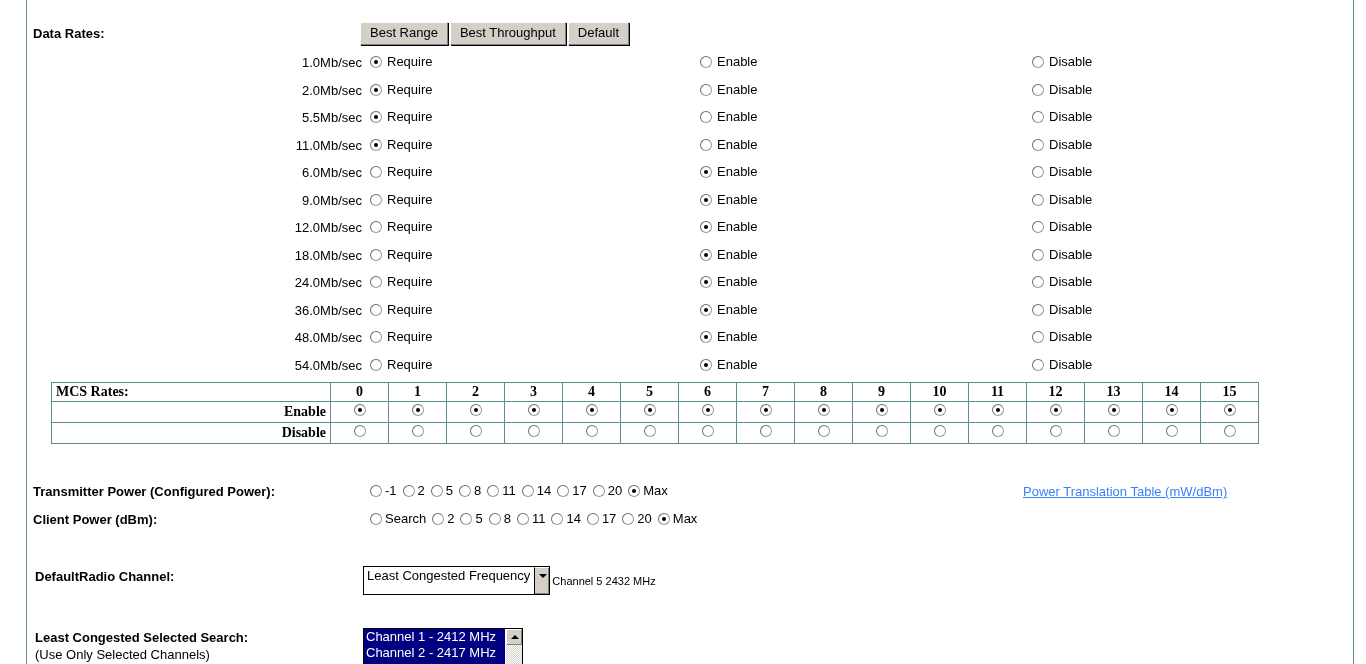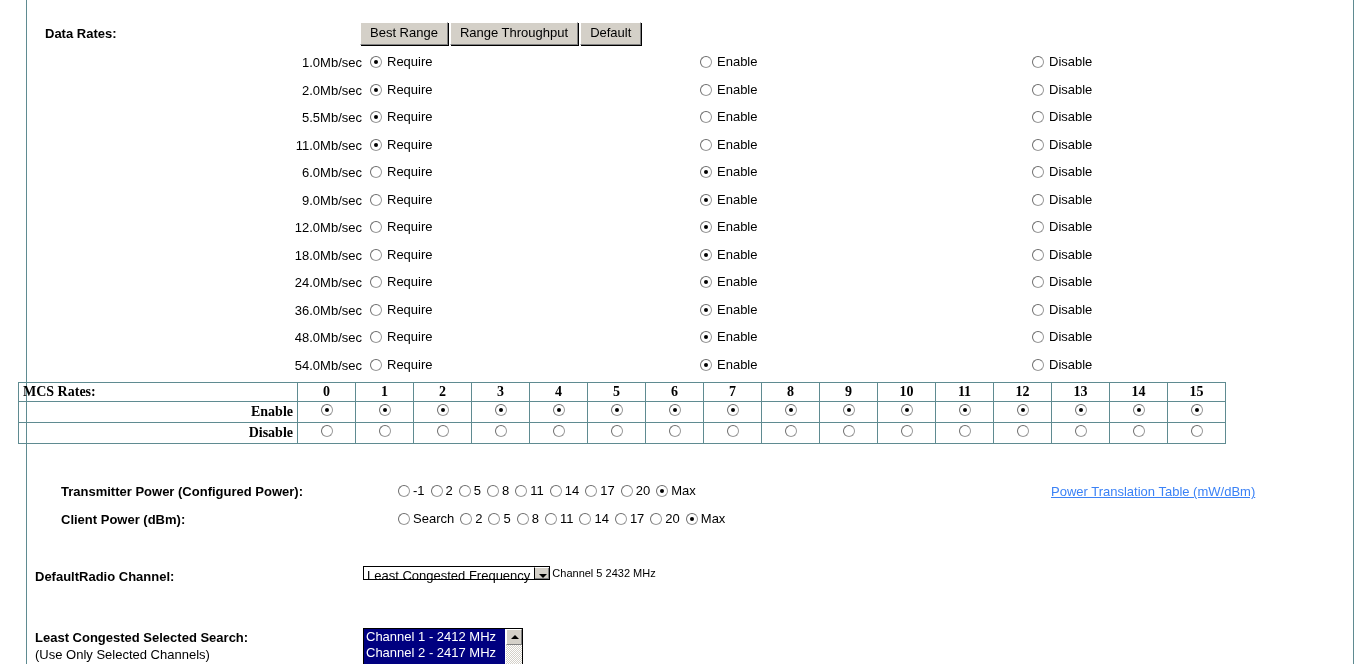--- a/index.html
+++ b/index.html
@@ -47,21 +47,21 @@
   
   #datarates-header {
     position: absolute;
     left: 33px;
     top: 22px;
     width: 1300px;
     height: 26px;
   }
   #datarates-label {
     position: absolute;
-    left: 12px;
+    left: 0px;
     top: 4px;
   }
   #preset-buttons {
     position: absolute;
     left: 327px;
     top: 0px;
     display: flex;
     gap: 2px;
     align-items: flex-end;
   }
@@ -135,21 +135,21 @@
     top: 3px;
     width: 4px;
     height: 4px;
     border-radius: 50%;
     background: #000000;
   }
 
   
   #mcs-table {
     position: absolute;
-    left: 18px;
+    left: 51px;
     top: 382px;
     border-collapse: collapse;
     font-family: "Liberation Serif", serif;
   }
   #mcs-table td {
     border: 1px solid #5f8b91;
     height: 18px;
     font-family: "Liberation Serif", serif;
     font-size: 14px;
     font-weight: bold;
@@ -179,21 +179,20 @@
   
   #power-section {
     position: absolute;
     left: 33px;
     top: 482px;
     width: 1300px;
   }
   .power-row {
     position: relative;
     height: 28px;
-    margin-left: 28px;
   }
   .power-label {
     position: absolute;
     left: 0;
     top: 2px;
   }
   .power-opts {
     position: absolute;
     left: 337px;
     top: 2px;
@@ -235,21 +234,21 @@
     left: 328px;
     top: 0px;
     display: flex;
     align-items: center;
   }
   .select-box {
     display: inline-flex;
     align-items: stretch;
     background: #ffffff;
     border: 1px solid #000000;
-    height: 14px;
+    height: 29px;
     box-sizing: border-box;
   }
   .select-text {
     padding: 1px 4px 0 3px;
     font-size: 13px;
     line-height: 16px;
     white-space: nowrap;
     font-family: "Liberation Sans", sans-serif;
   }
   .select-arrow {
@@ -352,21 +351,21 @@
 
 <div id="page">
 
   <div class="frame-line frame-left"></div>
   <div class="frame-line frame-right"></div>
 
   <div id="datarates-header">
     <div id="datarates-label" class="lbl-bold">Data Rates:</div>
     <div id="preset-buttons">
         <button class="win-button">Best Range</button>
-        <button class="win-button">Range Throughput</button>
+        <button class="win-button">Best Throughput</button>
         <button class="win-button">Default</button>
       </div>
   </div>
 
   <div id="datarate-rows">
       <div class="rate-row">
         <div class="rate-name lbl-normal">1.0Mb/sec</div>
         <div class="opt opt-require">
           <span class="radio checked"></span>
           <span class="optlabel lbl-normal">Require</span>

